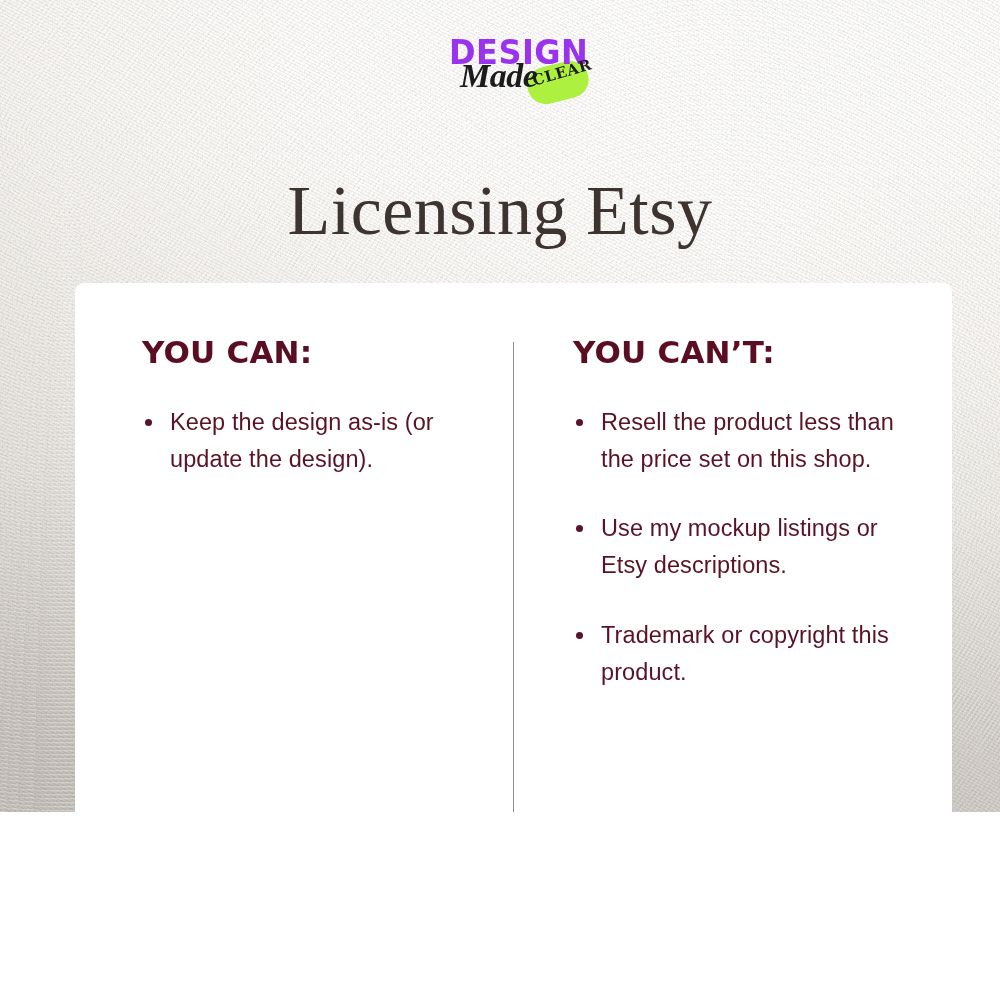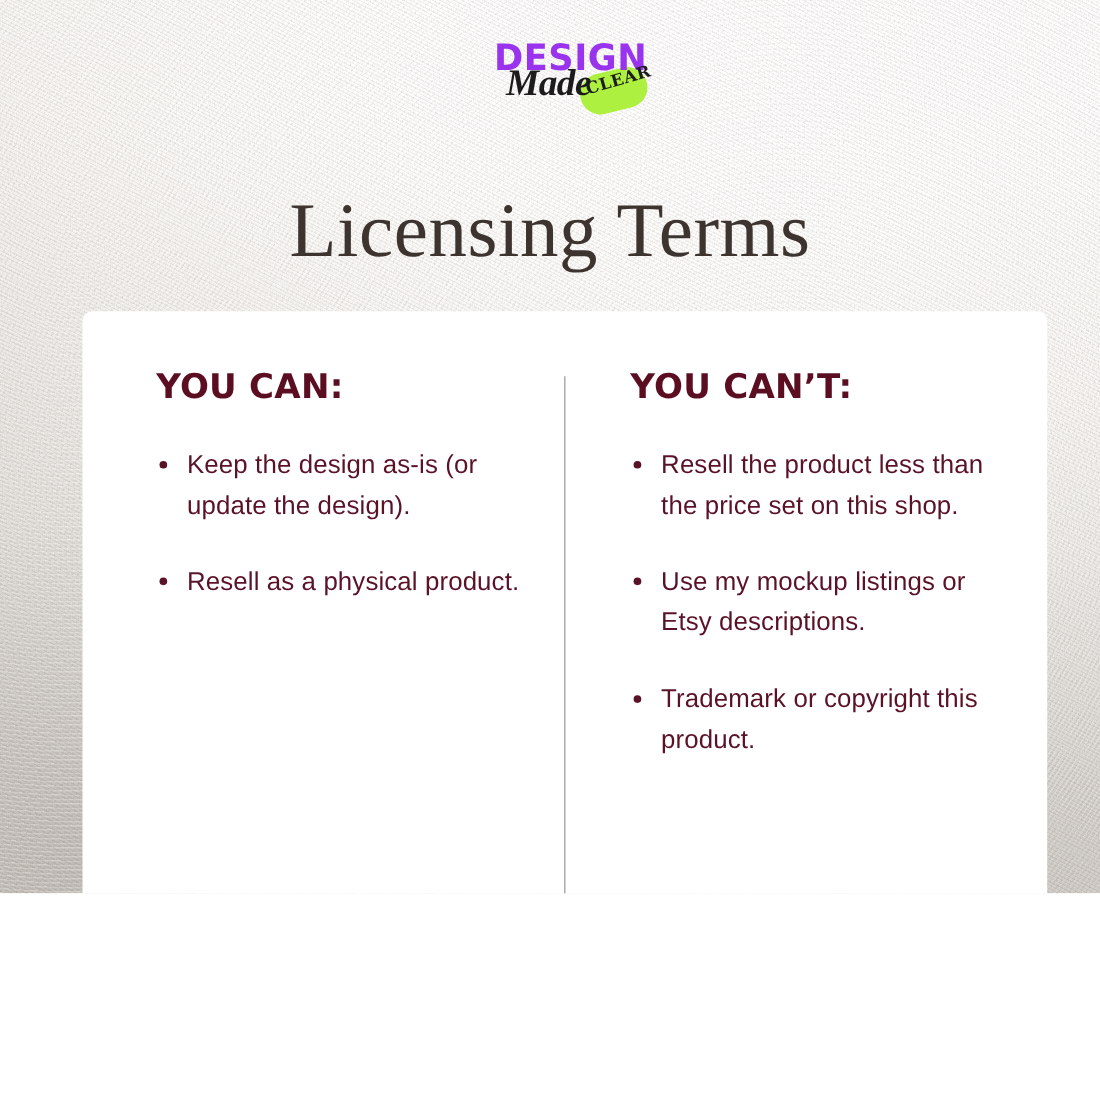--- a/index.html
+++ b/index.html
@@ -219,36 +219,32 @@
   <div class="bg-grain"></div>
   <div class="bg-grain2"></div>
 
   <div id="logo">
     <div class="logo-pill"></div>
     <div class="logo-design">DESIGN</div>
     <div class="logo-made">Made</div>
     <div class="logo-clear">CLEAR</div>
   </div>
 
-  <div id="page-title">Licensing Terms</div>
+  <div id="page-title">Licensing Etsy</div>
 
   <div id="card">
     <div class="columns">
 
       <div class="col col-left">
         <div class="col-heading">YOU CAN:</div>
         <ul class="bullets">
           <li class="bullet">
             <span class="bullet-dot"></span>
             <span>Keep the design as-is (or update the design).</span>
           </li>
-          <li class="bullet">
-            <span class="bullet-dot"></span>
-            <span>Resell as a physical product.</span>
-          </li>
         </ul>
       </div>
 
       <div class="col col-right">
         <div class="col-heading">YOU CAN’T:</div>
         <ul class="bullets">
           <li class="bullet">
             <span class="bullet-dot"></span>
             <span>Resell the product less than the price set on this shop.</span>
           </li>

